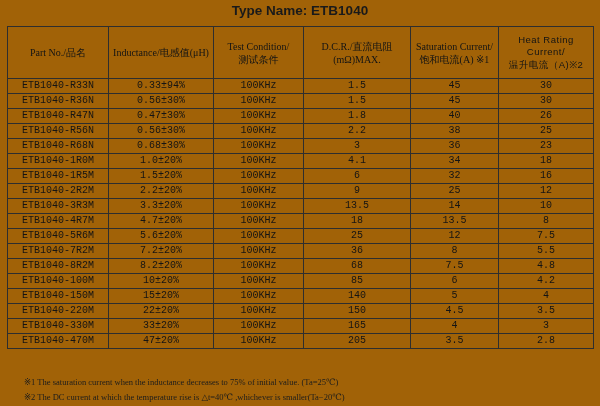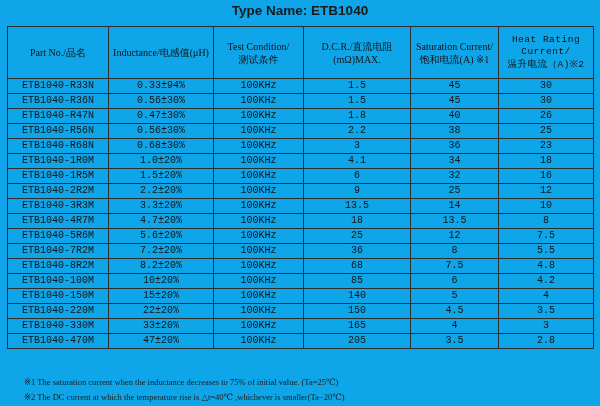--- a/index.html
+++ b/index.html
@@ -1,39 +1,39 @@
 <!DOCTYPE html>
 <html><head>
 <meta charset="utf-8">
 <style>
   html,body{margin:0;padding:0;background:#ffffff;}
   body{width:600px;height:406px;overflow:hidden;position:relative;
        font-family:"Liberation Sans",sans-serif;color:#111;}
-  .page{position:absolute;inset:0;background:#0ea5e9;}
+  .page{position:absolute;inset:0;background:#a16207;}
 
   .title{position:absolute;top:3px;left:0;width:600px;text-align:center;
          font-family:"Liberation Sans","DejaVu Sans",sans-serif;
          font-weight:bold;font-size:13.5px;color:#1a1a1a;letter-spacing:0px;}
 
   table.spec{position:absolute;top:26px;left:7px;width:586px;
              border-collapse:collapse;table-layout:fixed;}
   table.spec th, table.spec td{
       border:1px solid #2e2e2e;padding:0;margin:0;
       text-align:center;vertical-align:middle;color:#141414;}
   
   col.c0{width:101px;} col.c1{width:105px;} col.c2{width:90px;}
   col.c3{width:107px;} col.c4{width:88px;} col.c5{width:95px;}
 
   thead tr{height:52px;}
   thead th{font-weight:normal;
       font-family:"Liberation Serif","DejaVu Serif","DejaVu Sans",serif;
       font-size:10px;line-height:1.3;}
   thead th .hline{display:block;}
   thead th.c3 .hline + .hline{}   
-  thead th.c5{font-family:Liberation Mono, monospace;
+  thead th.c5{font-family:Liberation Sans, sans-serif;
       font-size:9.5px;letter-spacing:0.5px;}
 
   tbody tr{height:15px;}
   tbody td{font-family:"Liberation Mono","DejaVu Sans Mono",monospace;
       font-size:10px;line-height:1;white-space:nowrap;}
 
   .footnotes{position:absolute;top:375px;left:24px;width:588px;
       font-family:"Liberation Serif","DejaVu Serif","DejaVu Sans",serif;
       font-size:8.5px;color:#1c1c1c;}
   .footnote{display:block;line-height:14.5px;white-space:nowrap;}

